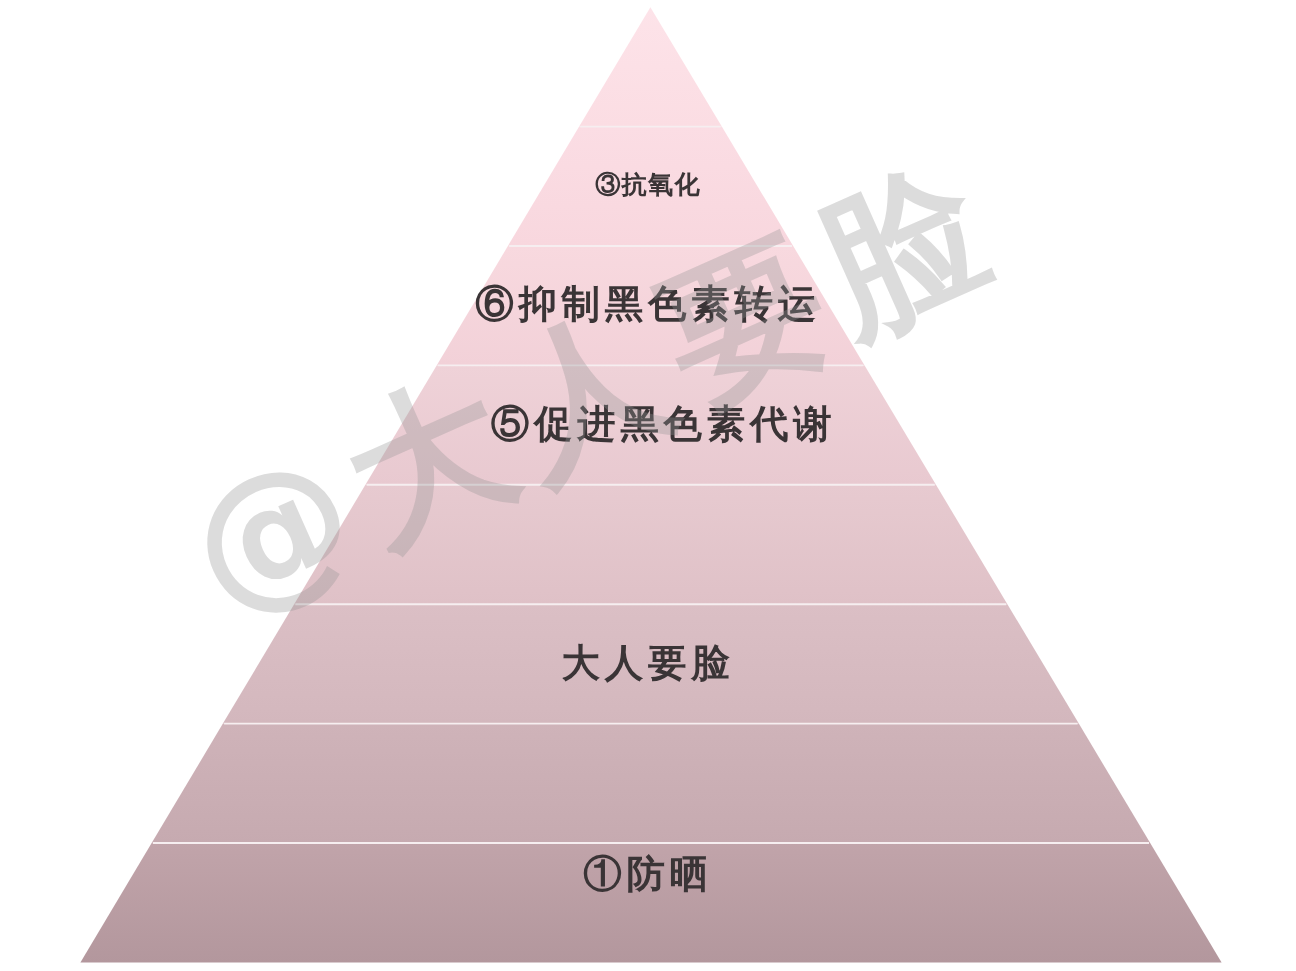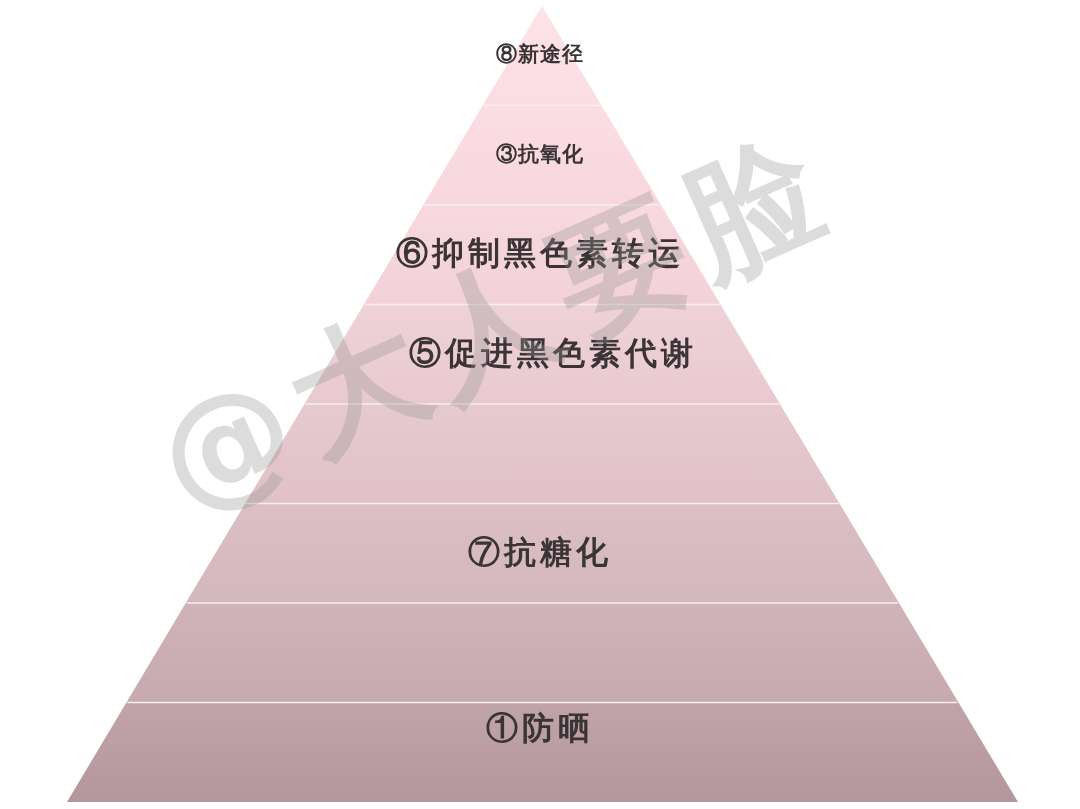--- a/index.html
+++ b/index.html
@@ -111,21 +111,20 @@
         <line x1="483.625" x2="600.5" y1="105.5" y2="105.5" stroke="#f6eef0" stroke-width="1.6"></line>
         <line x1="424.25" x2="660" y1="205" y2="205" stroke="#f6eef0" stroke-width="1.6"></line>
         <line x1="364.875" x2="719.5" y1="304.5" y2="304.5" stroke="#f6eef0" stroke-width="1.6"></line>
         <line x1="305.5" x2="779" y1="404" y2="404" stroke="#f6eef0" stroke-width="1.6"></line>
         <line x1="246.125" x2="838.5" y1="503.5" y2="503.5" stroke="#f6eef0" stroke-width="1.6"></line>
         <line x1="186.75" x2="898" y1="603" y2="603" stroke="#f6eef0" stroke-width="1.6"></line>
         <line x1="127.375" x2="957.5" y1="702.5" y2="702.5" stroke="#f6eef0" stroke-width="1.6"></line>
       </g>
   </svg>
 
-  <div class="band-label small" style="top:54px;">⑧新途径</div>
   <div class="band-label small" style="top:154px;">③抗氧化</div>
   <div class="band-label large" style="top:254px;">⑥抑制黑色素转运</div>
   <div class="band-label large" style="top:354px;padding-left:13px;">⑤促进黑色素代谢</div>
-  <div class="band-label large" style="top:553px;">⑦抗糖化</div>
+  <div class="band-label large" style="top:553px;">大人要脸</div>
   <div class="band-label large" style="top:729px;">①防晒</div>
 
   <div class="watermark">@大人要脸</div>
 </div>
 
 </body></html>

